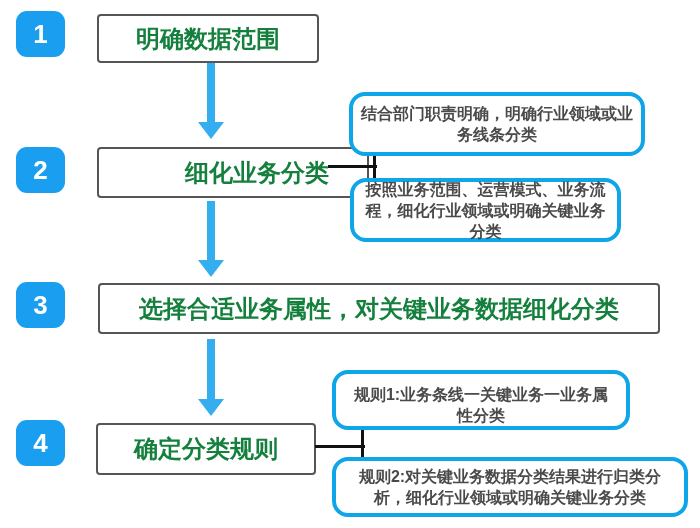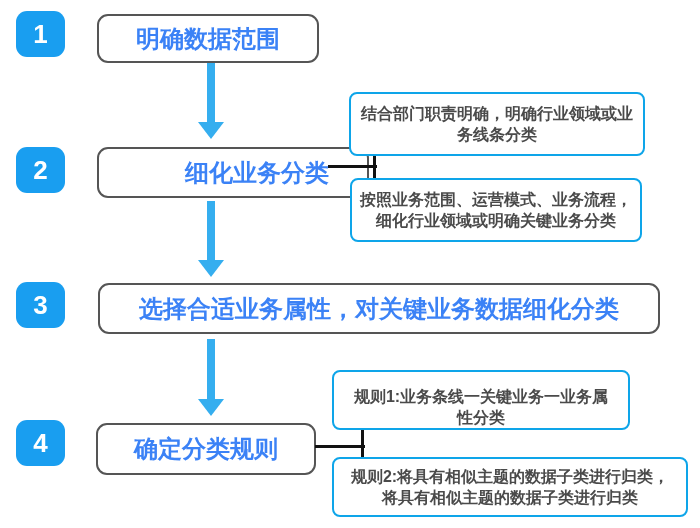--- a/index.html
+++ b/index.html
@@ -8,28 +8,28 @@
     font-family:"Liberation Sans", sans-serif; overflow:hidden;
   }
   .badge {
     position:absolute; width:49px; height:46px;
     background:#199ef0; border-radius:11px;
     color:#ffffff; font-weight:bold; font-size:26px;
     display:flex; align-items:center; justify-content:center;
   }
   .mainbox {
     position:absolute; background:#ffffff;
-    border:2.5px solid #555555; border-radius:11px;
-    color:#3b82f6; font-weight:bold; font-size:24px;
+    border:2.5px solid #555555; border-radius:4px;
+    color:#15803d; font-weight:bold; font-size:24px;
     display:flex; align-items:center; justify-content:center;
     text-align:center; white-space:nowrap;
   }
   .annbox {
     position:absolute; background:#ffffff;
-    border:2px solid #0ea5e9; border-radius:8px;
+    border:4px solid #0ea5e9; border-radius:16px;
     color:#4a4a4a; font-weight:600; font-size:16px; line-height:21px;
     display:flex; align-items:center; justify-content:center;
     text-align:center; box-sizing:border-box;
   }
   .arrow-shaft { position:absolute; width:8px; background:#35aeef; }
   .arrow-head {
     position:absolute; width:0; height:0;
     border-left:13px solid transparent; border-right:13px solid transparent;
     border-top:17px solid #35aeef;
   }
@@ -81,23 +81,23 @@
 
   <div class="connector" style="left:328px; top:165px; width:49px; height:3px;"></div>
   <div class="connector" style="left:373px; top:155px; width:3px; height:26px;"></div>
 
   <div class="connector" style="left:315px; top:445px; width:50px; height:3px;"></div>
   <div class="connector" style="left:361px; top:429px; width:3px; height:29px;"></div>
 
   <div class="annbox" style="left:349px; top:92px; width:296px; height:64px; padding:0 4px;">
     <span>结合部门职责明确，明确行业领域或业务线条分类</span>
   </div>
-  <div class="annbox" style="left:350px; top:178px; width:292px; height:64px; padding:0 4px;">
+  <div class="annbox" style="left:350px; top:178px; width:271px; height:64px; padding:0 4px;">
     <span>按照业务范围、运营模式、业务流程，细化行业领域或明确关键业务分类</span>
   </div>
   <div class="annbox" style="left:332px; top:370px; width:298px; height:60px; padding:0 16px;align-items:flex-end;">
     <span>规则1:业务条线一关键业务一业务属性分类</span>
   </div>
   <div class="annbox" style="left:332px; top:457px; width:356px; height:60px; padding:0 12px;">
-    <span>规则2:将具有相似主题的数据子类进行归类，将具有相似主题的数据子类进行归类</span>
+    <span>规则2:对关键业务数据分类结果进行归类分析，细化行业领域或明确关键业务分类</span>
   </div>
 
 </div>
 
 </body></html>

